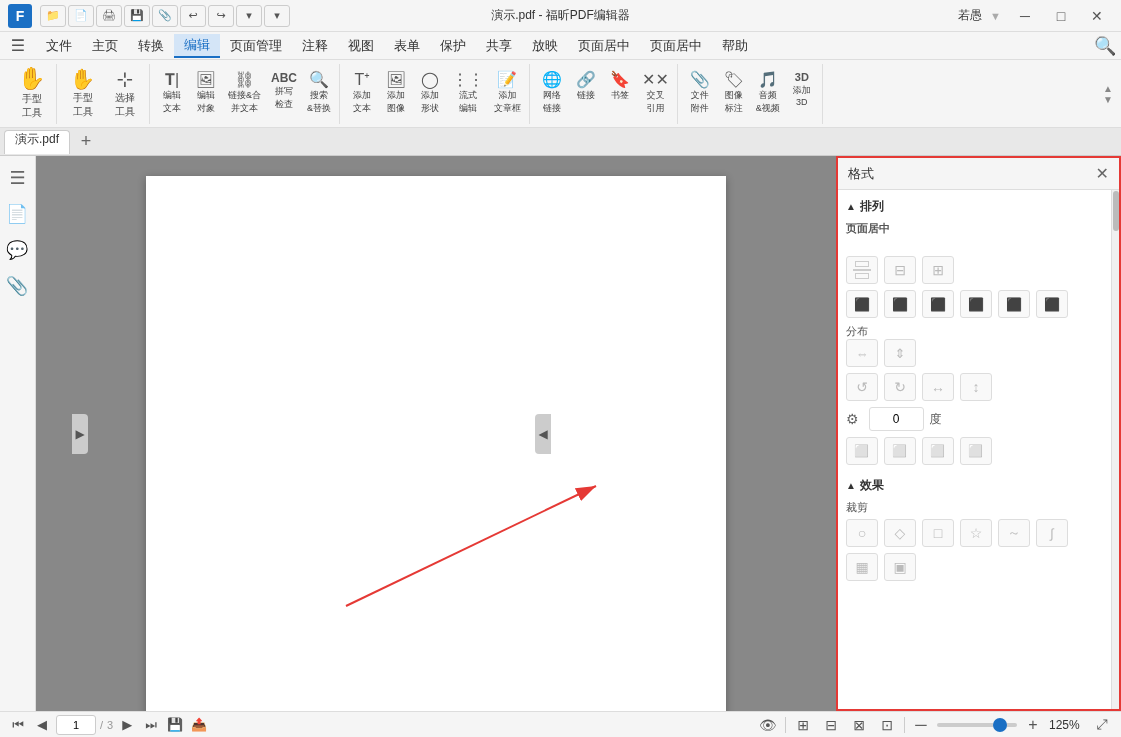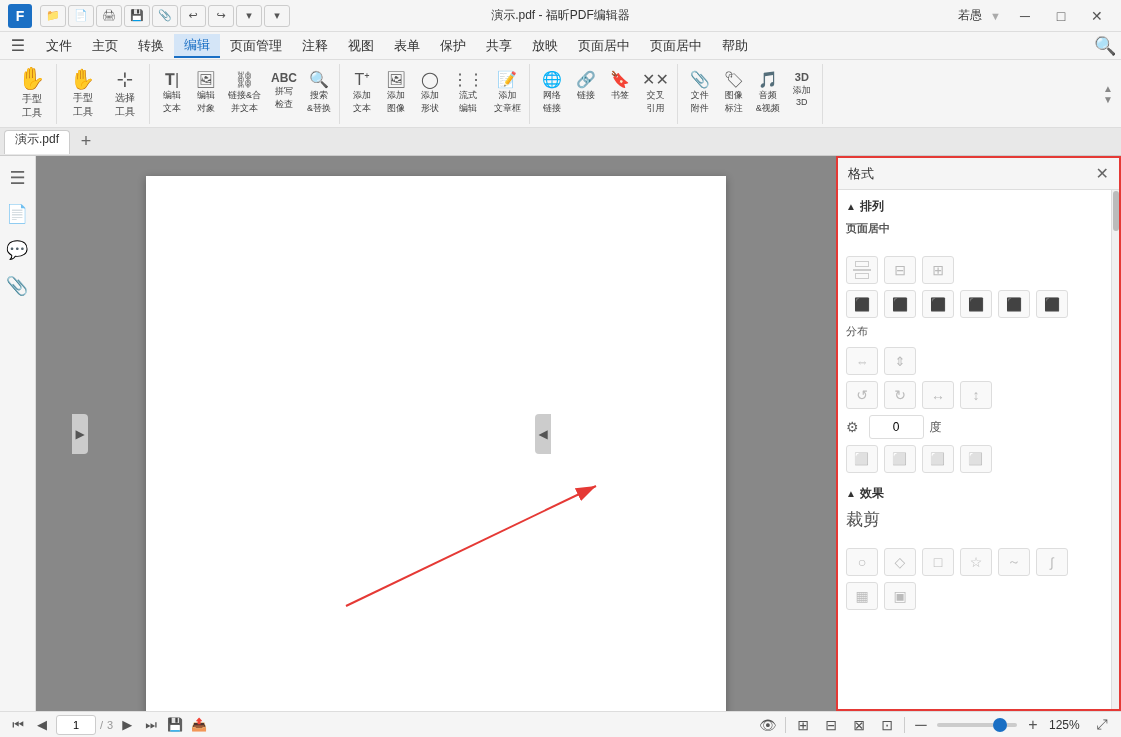--- a/index.html
+++ b/index.html
@@ -572,21 +572,21 @@
               <button class="panel-icon-btn disabled">
                 <span style="color:#bbb;font-size:13px;">⬛</span>
               </button>
               <button class="panel-icon-btn disabled">
                 <span style="color:#bbb;font-size:13px;">⬛</span>
               </button>
             </div>
           </div>
 
           <div style="margin-top:6px;">
-            <div style="font-size:11px;color:#555;margin-bottom:8px;">分布</div>
+            <div style="font-size:11px;color:#555;margin-bottom:0;">分布</div>
             <div class="panel-row">
               <button class="panel-icon-btn disabled">
                 <span style="color:#bbb;font-size:13px;">⇔</span>
               </button>
               <button class="panel-icon-btn disabled">
                 <span style="color:#bbb;font-size:13px;">⇕</span>
               </button>
             </div>
           </div>
 
@@ -631,21 +631,21 @@
           </div>
         </div>
 
         <div class="panel-section">
           <div class="panel-section-header">
             <span class="collapse-arrow">▲</span>
             <span>效果</span>
           </div>
 
           <div style="margin-top:2px;">
-            <div style="font-size:17px;color:#555;margin-bottom:17px;">裁剪</div>
+            <div style="font-size:11px;color:#555;margin-bottom:4px;">裁剪</div>
             <div class="panel-row">
               <button class="panel-icon-btn disabled">
                 <span style="color:#bbb;font-size:14px;">○</span>
               </button>
               <button class="panel-icon-btn disabled">
                 <span style="color:#bbb;font-size:14px;">◇</span>
               </button>
               <button class="panel-icon-btn disabled">
                 <span style="color:#bbb;font-size:14px;">□</span>
               </button>

